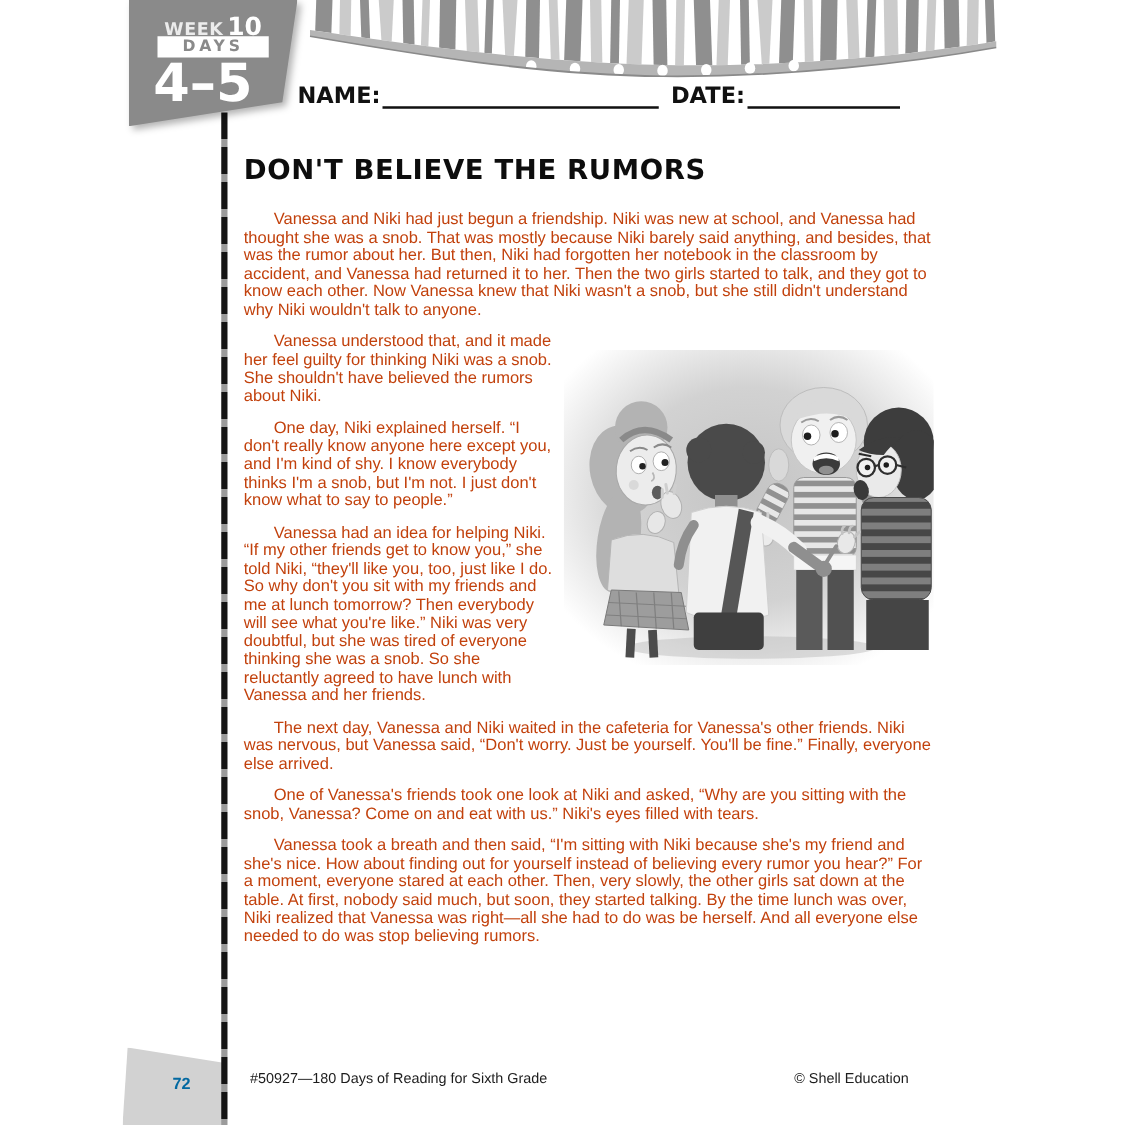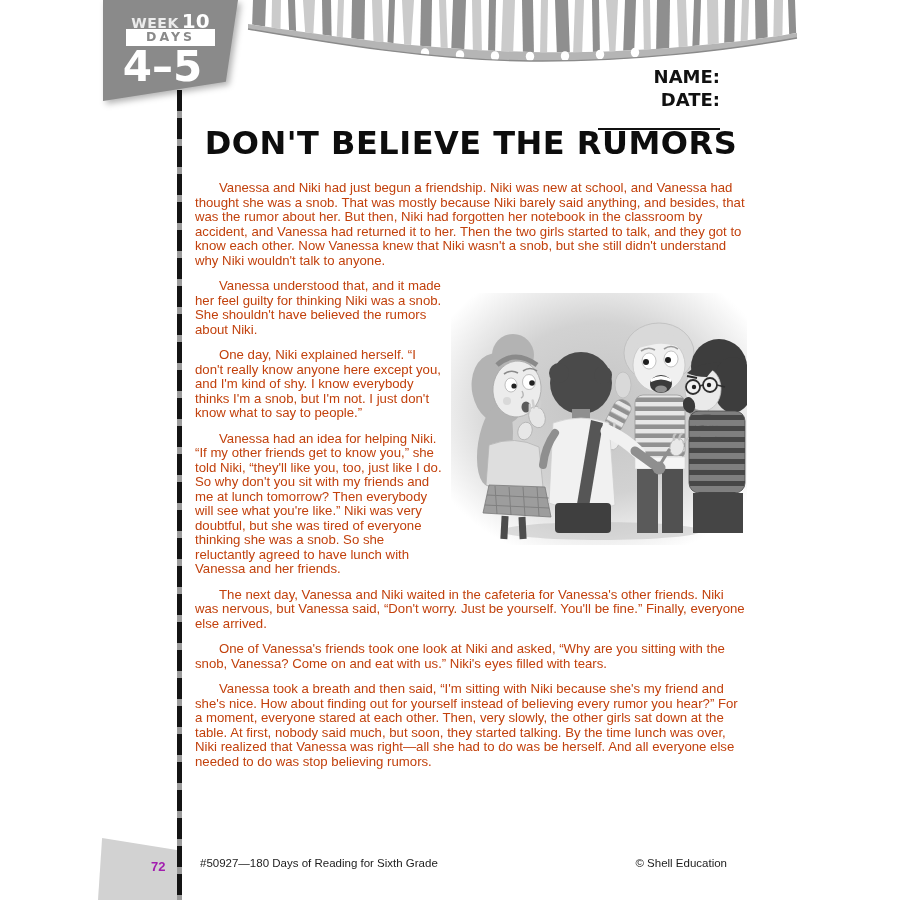--- a/index.html
+++ b/index.html
@@ -34,45 +34,45 @@
   }
   
   .dashed-line {
     position:absolute; left:177px; top:90px; width:5px; height:810px; z-index:2;
     background:repeating-linear-gradient(180deg,#141414 0 21px,#9b9b9b 21px 28px);
   }
   
   .name-date-row {
     position:absolute; left:238px; top:66px; width:482px; z-index:3;
     display:flex; align-items:flex-end;
-    font-family:"DejaVu Sans", sans-serif; font-weight:900; font-size:18px; color:#111;flex-direction:column;
+    font-family:"DejaVu Sans", sans-serif; font-weight:900; font-size:18px; color:#111;
   }
   .fill-rule { flex:1; border-bottom:2.5px solid #111; height:20px; margin:0 2px; }
   .date-rule { width:122px; border-bottom:2.5px solid #111; height:20px; margin-left:2px; }
   .date-label { margin-left:8px; }
   
   .content { position:absolute; left:195px; top:118px; width:552px; z-index:3; }
   .passage-title {
-    text-align:center; font-family:"DejaVu Sans", sans-serif; font-weight:900;
-    font-size:32px; letter-spacing:.5px; color:#0d0d0d; margin:6px 0 19px 0;
+    font-family:"DejaVu Sans", sans-serif; font-weight:900;
+    font-size:22px; letter-spacing:.5px; color:#0d0d0d; margin:6px 0 19px 0;
   }
   .para {
     font-size:13.2px; line-height:14.5px; text-indent:24px; color:#c2410c;
     margin:0 0 11px 0; text-align:left;
   }
   .two-col { display:flex; }
   .col-left { width:252px; flex:0 0 252px; }
   .illustration { margin-left:4px; margin-top:14px; flex:0 0 296px; }
   
   .footer-block {
     position:absolute; left:98px; top:838px; width:82px; height:62px; z-index:1;
     background:#d2d2d2; clip-path:polygon(5% 0, 100% 20%, 100% 100%, 0 100%);
   }
   .page-number {
-    position:absolute; left:53px; top:21px; font-size:13px; font-weight:700; color:#a21caf;
+    position:absolute; left:40px; top:21px; font-size:13px; font-weight:700; color:#0369a1;
   }
   .footer-row {
     position:absolute; left:200px; top:857px; width:527px; z-index:3;
     display:flex; justify-content:space-between;
     font-size:11.5px; color:#1c1c1c;
   }
 </style>
 </head>
 <body>
 

